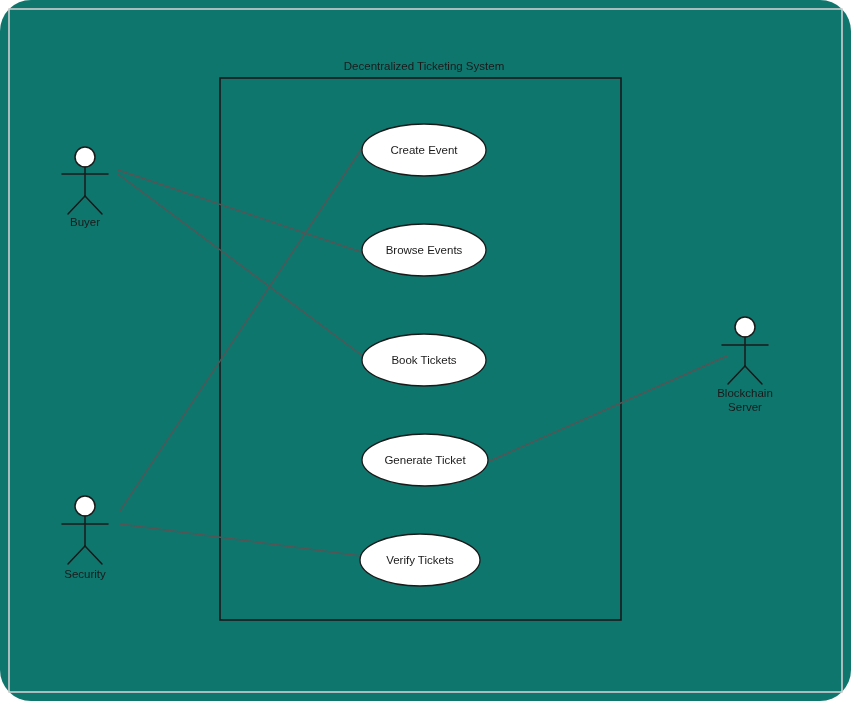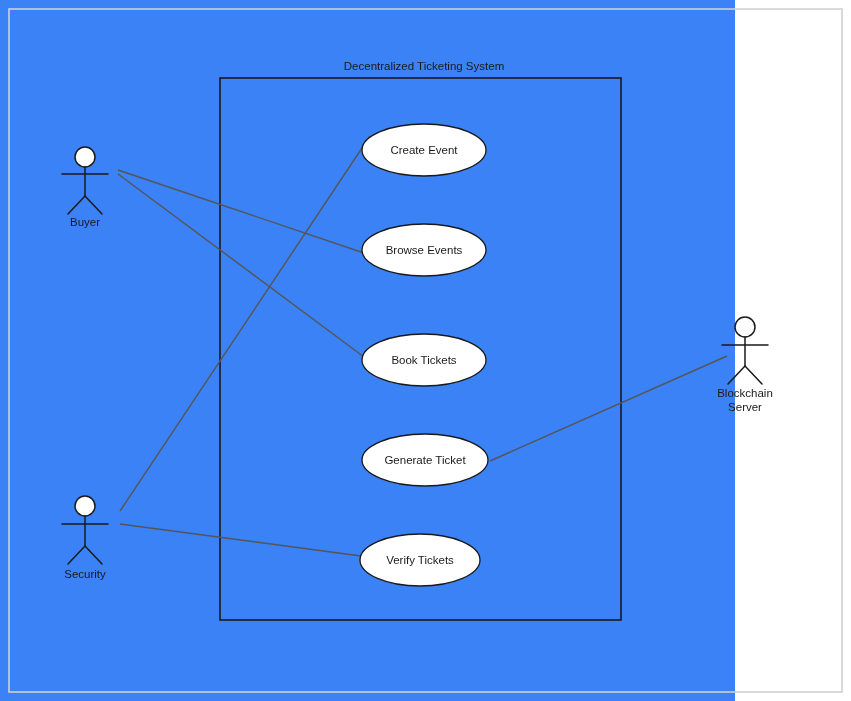--- a/index.html
+++ b/index.html
@@ -9,23 +9,24 @@
     background: #ffffff;
   }
   body {
     width: 851px;
     height: 701px;
     font-family: "Liberation Sans", sans-serif;
     overflow: hidden;
   }
   #diagram-canvas {
     position: relative;
-    width: 735px;
+    width: 851px;
     height: 701px;
-    background: #3b82f6;
+    background: #0f766e;
+    border-radius: 31px;
   }
   svg#uml-svg {
     display: block;
     width: 851px;
     height: 701px;
   }
   .page-frame {
     fill: none;
     stroke: #d0d0d0;
     stroke-width: 1.6;

